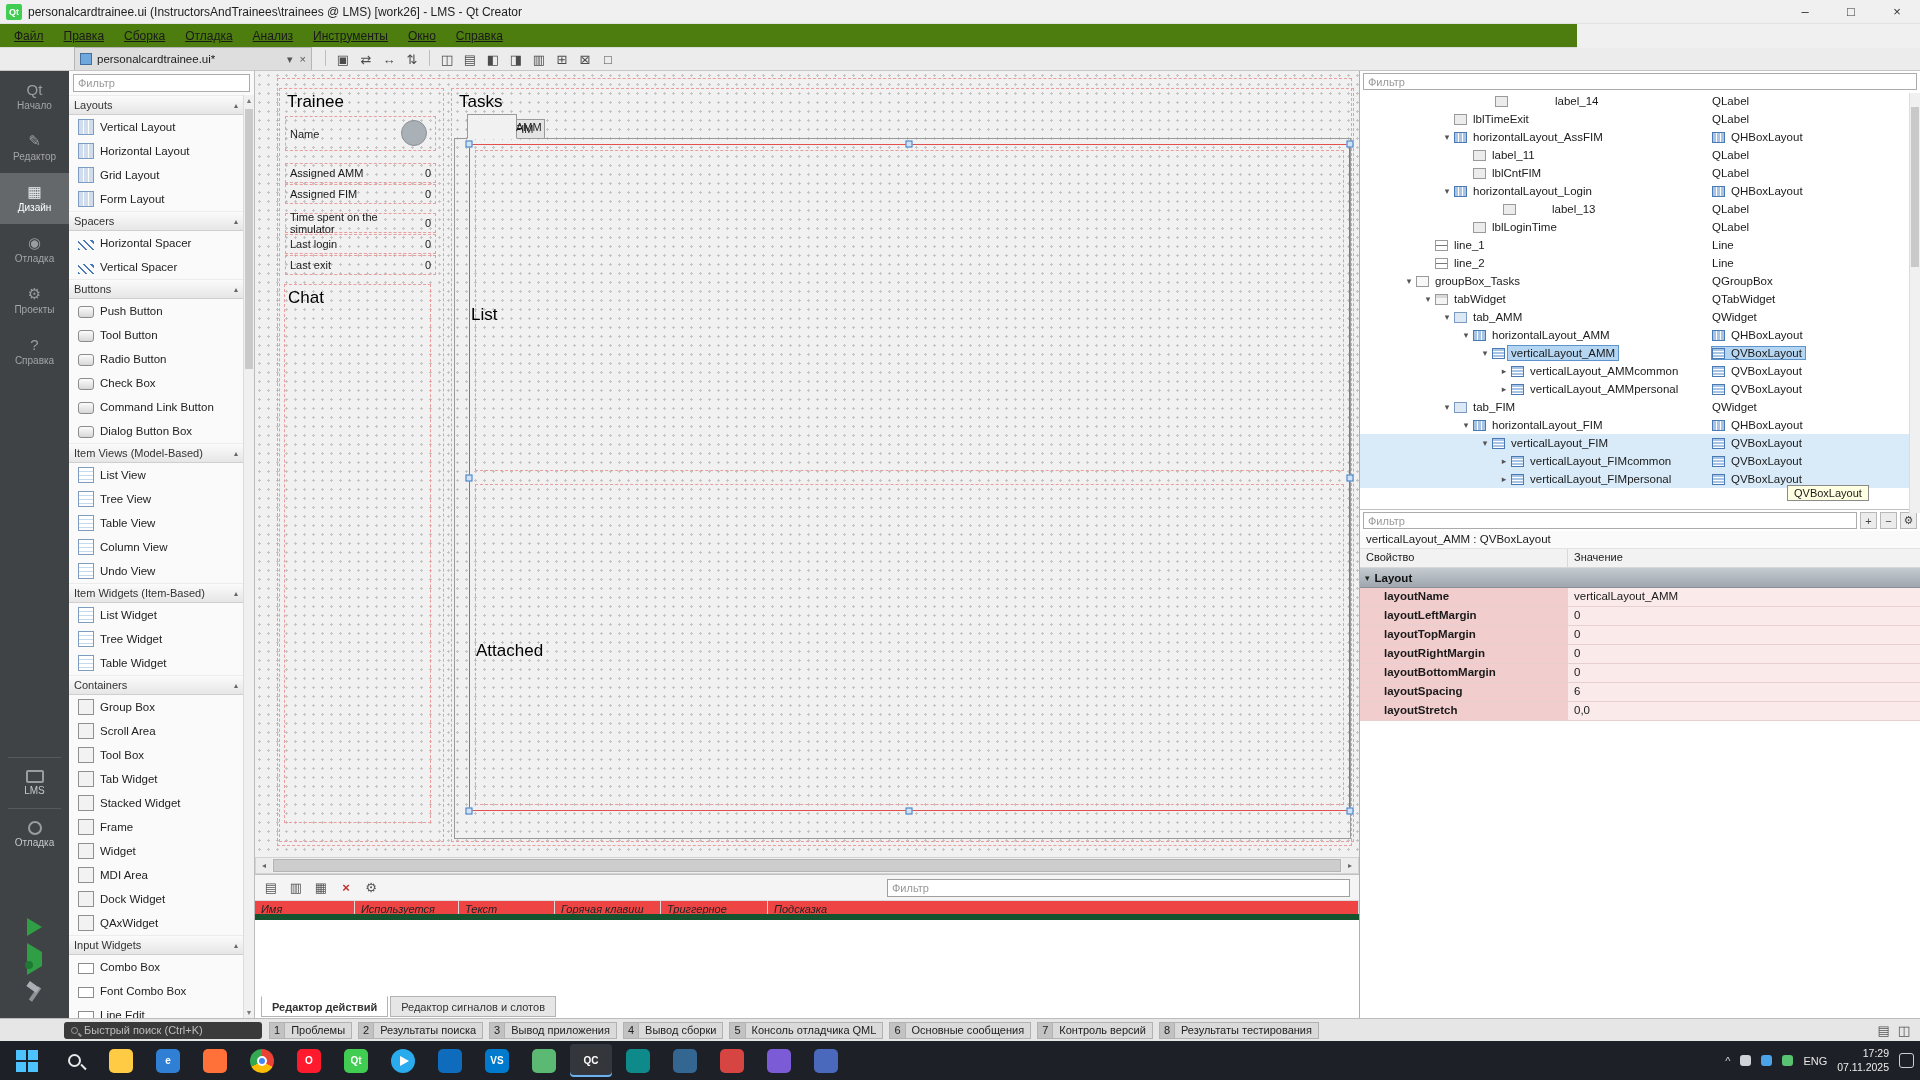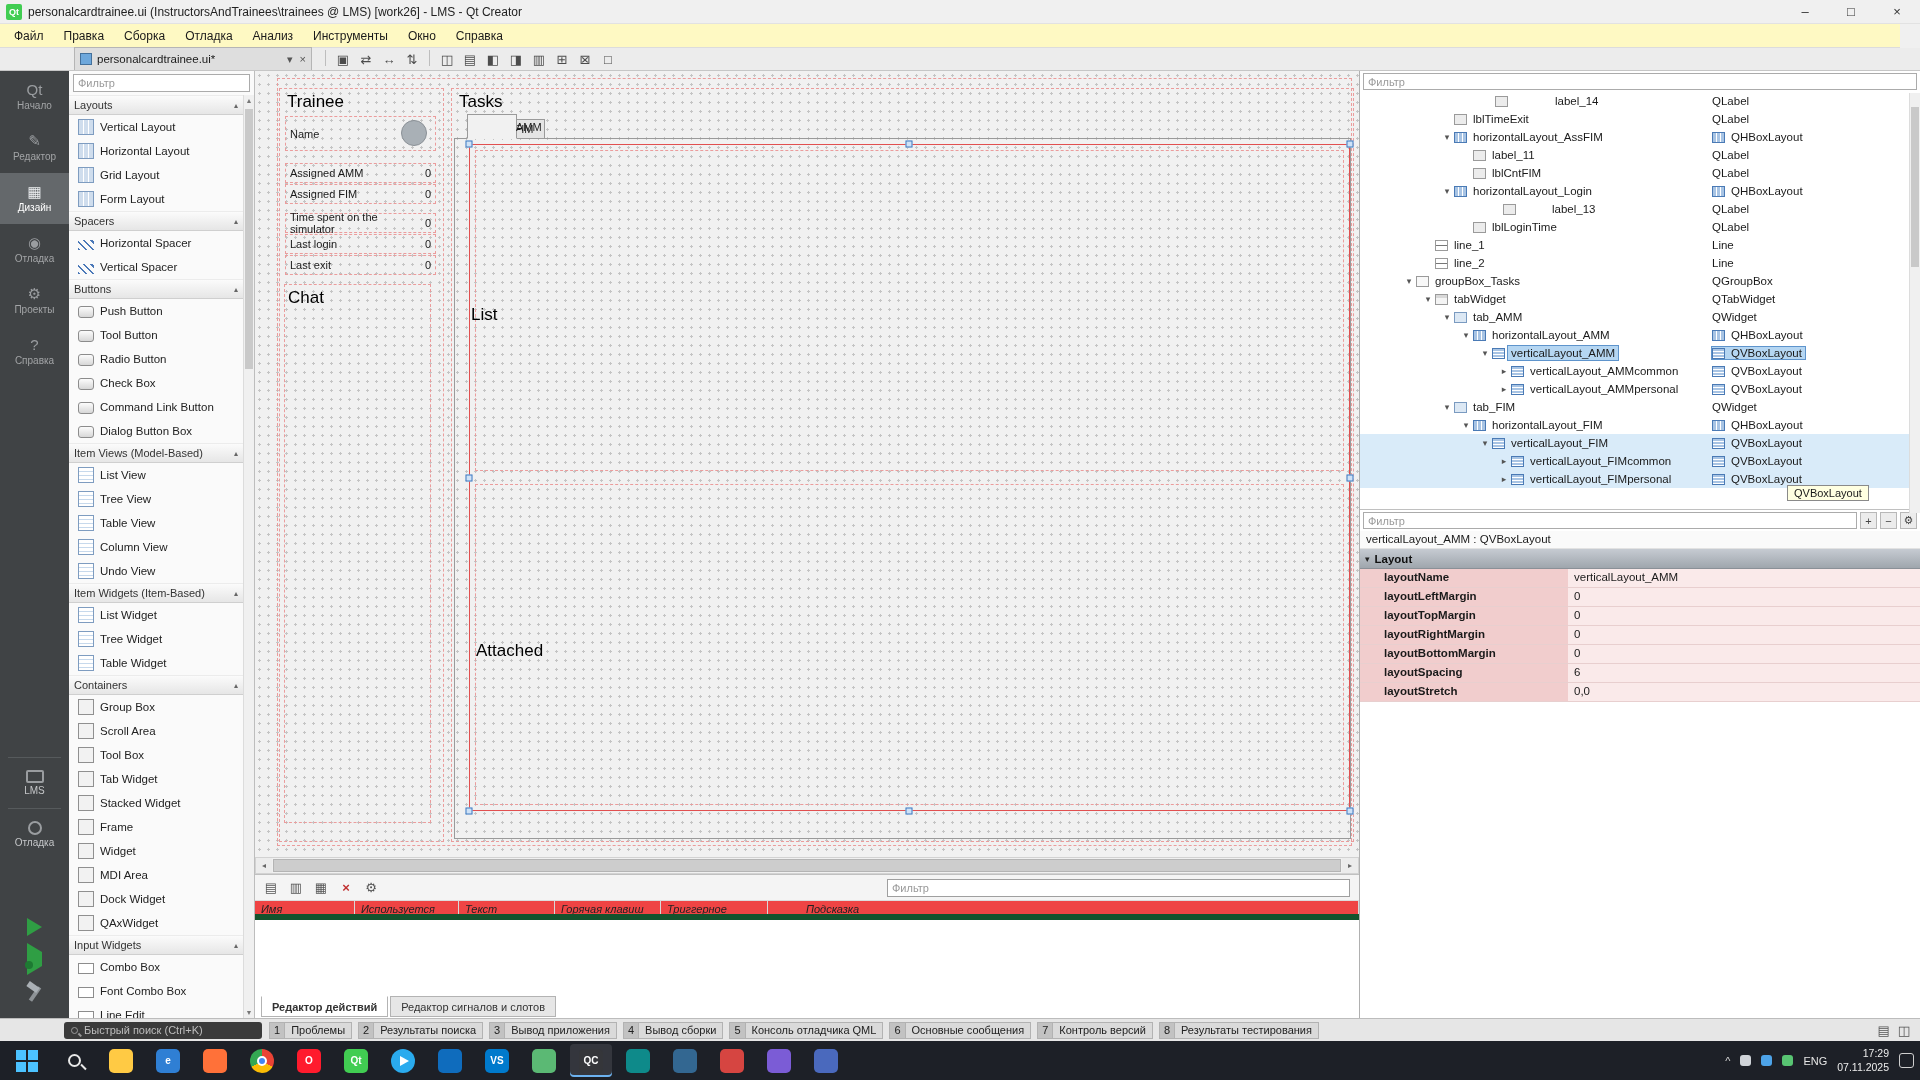--- a/index.html
+++ b/index.html
@@ -8,21 +8,21 @@
   #app { position:relative; width:1920px; height:1080px; }
 
   
   .titlebar { position:absolute; left:0; top:0; width:1920px; height:24px; background:#f0f0f0; display:flex; align-items:center; gap:6px; padding-left:6px; border-bottom:1px solid #e2e2e2; }
   .app-logo { width:16px; height:16px; background:#41cd52; color:#fff; font-size:9px; font-weight:bold; display:grid; place-items:center; border-radius:2px; }
   .title-text { font-size:12px; color:#222; }
   .win-controls { margin-left:auto; display:flex; height:24px; }
   .win-btn { width:46px; height:24px; display:grid; place-items:center; font-size:13px; color:#333; }
 
   
-  .menubar { position:absolute; left:0; top:24px; width:1900px; height:24px; background:#fef9c3; display:flex; align-items:center; padding-left:4px; border-bottom:1px solid #dcdcdc; }
+  .menubar { position:absolute; left:0; top:24px; width:1577px; height:24px; background:#4d7c0f; display:flex; align-items:center; padding-left:4px; border-bottom:1px solid #dcdcdc;text-decoration:underline; }
   .menu-item { padding:3px 10px; color:#1a1a1a; }
 
   
   .toolbar { position:absolute; left:0; top:48px; width:1920px; height:23px; background:#ececec; border-bottom:1px solid #c6c6c6; display:flex; align-items:flex-end; }
   .doc-tab { margin-left:74px; width:238px; height:23px; background:#dedede; border:1px solid #b5b5b5; border-bottom:none; display:flex; align-items:center; gap:5px; padding:0 5px; font-size:11.5px; }
   .doc-ico { width:12px; height:12px; background:#6ea8dc; border:1px solid #44719c; }
   .tab-arrow,.tab-close { color:#555; font-size:11px; }
   .tab-close { margin-left:2px; }
   .tb-icons { display:flex; align-items:center; height:22px; margin-left:8px; gap:1px; }
   .tb-icon { width:22px; height:20px; display:grid; place-items:center; color:#4c4c4c; font-size:13px; }
@@ -506,21 +506,21 @@
         <span class="act-ico red">×</span>
         <span class="act-ico">⚙</span>
         <div class="act-filter">Фильтр</div>
     </div>
     <div class="act-header" id="act-header">
         <span class="act-col" style="width: 100px;">Имя</span>
         <span class="act-col" style="width: 104px;">Используется</span>
         <span class="act-col" style="width: 96px;">Текст</span>
         <span class="act-col" style="width: 106px;">Горячая клавиш</span>
         <span class="act-col" style="width: 107px;">Триггерное</span>
-        <span class="act-col" style="flex: 1 1 0%; margin-left: 32px;">Подсказка</span>
+        <span class="act-col" style="flex: 1 1 0%;">Подсказка</span>
       </div>
     <div class="act-tabs" id="act-tabs">
         <div class="act-tab seltab">Редактор действий</div>
         <div class="act-tab">Редактор сигналов и слотов</div>
       </div>
   </div>
 
   <div class="rightpanel">
     <div class="oi-filter">Фильтр</div>
     <div class="oi-tree" id="oi-tree">
@@ -717,20 +717,24 @@
     <div class="tooltip" style="left:427px;top:414px;">QVBoxLayout</div>
 
     <div class="pe-splitter"></div>
     <div class="pe-filterrow">
       <div class="pe-filter">Фильтр</div>
       <div class="pe-btn">+</div>
       <div class="pe-btn">−</div>
       <div class="pe-btn">⚙</div>
     </div>
     <div class="pe-caption">verticalLayout_AMM : QVBoxLayout</div>
+    <div class="pe-header">
+      <span class="c1">Свойство</span>
+      <span class="c2">Значение</span>
+    </div>
     <div class="pe-group">
       <span class="ga">▾</span>
       <span>Layout</span>
     </div>
     <div id="pe-rows">
         <div class="pe-row">
           <span class="pname">layoutName</span>
           <span class="pval">verticalLayout_AMM</span>
         </div>
         <div class="pe-row">

